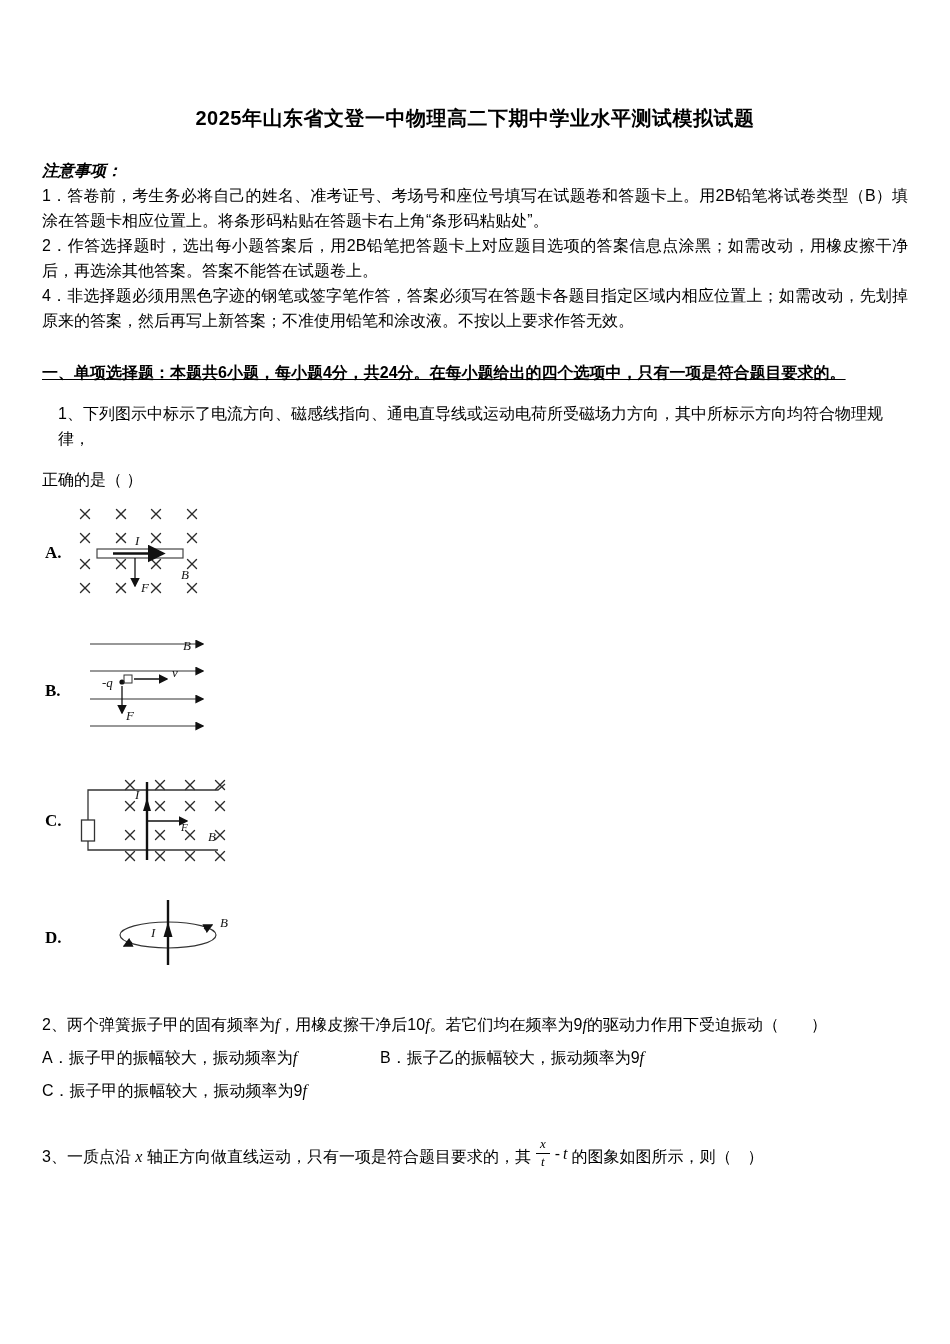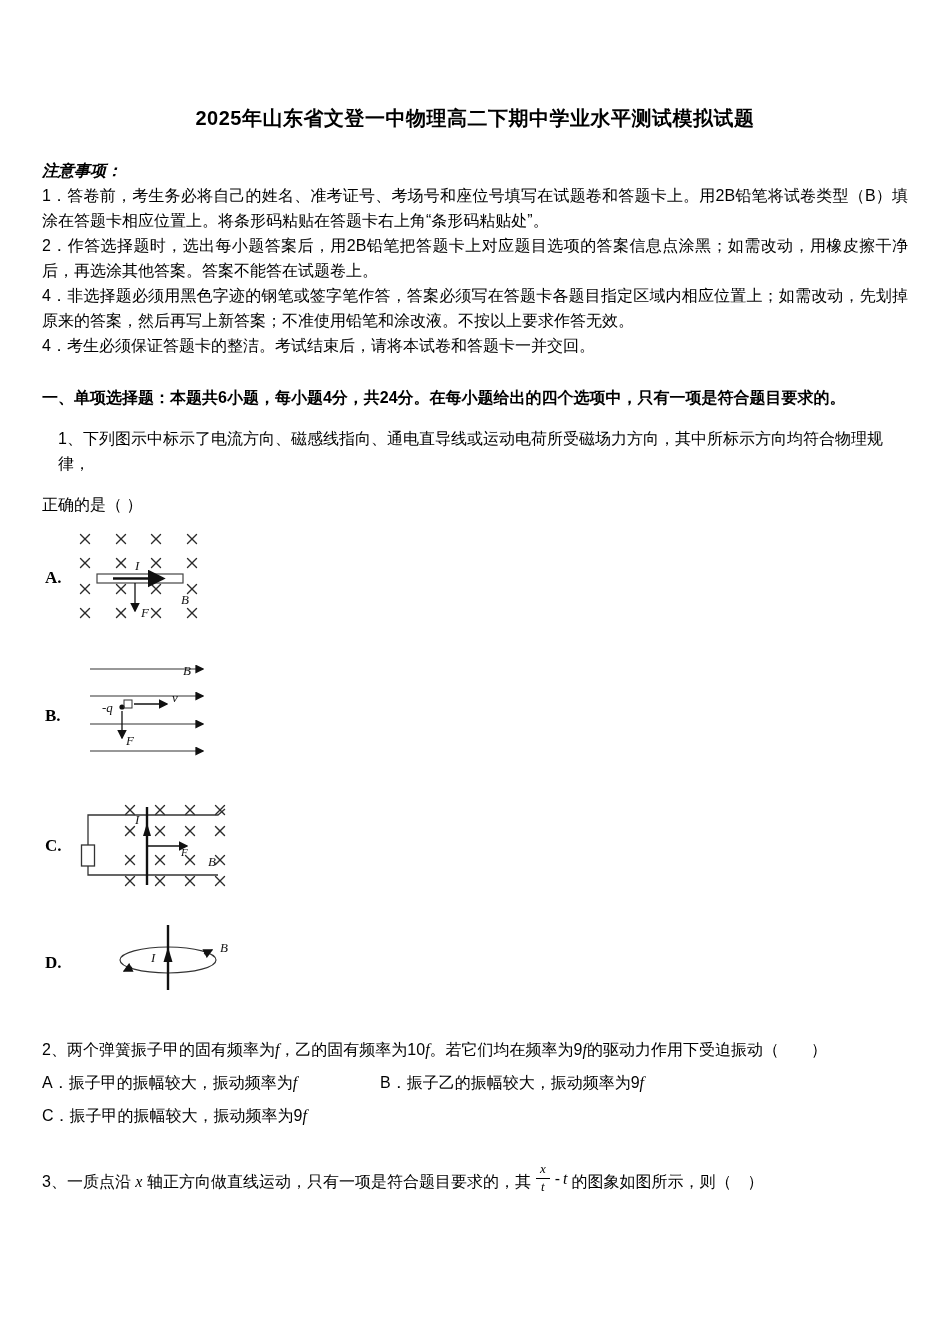--- a/index.html
+++ b/index.html
@@ -17,21 +17,21 @@
   .doc-title {
     text-align:center;
     font-size:20px;
     font-weight:700;
     line-height:28px;
     margin:0 0 26px 0;
     letter-spacing:0.5px;
   }
   .notice-heading { margin:0; line-height:25px; font-weight:600;font-style:italic; }
   p.body-par { margin:0; line-height:25px; text-align:justify; }
-  .section-heading { margin:27px 0 0 0; line-height:25px; font-weight:600; }
+  .section-heading { margin:27px 0 0 0; line-height:25px; font-weight:600;text-decoration:underline; }
   .q1-stem { margin:16px; line-height:25px; }
   .q1-stem2 { margin:8px 0 0 0; line-height:25px; }
 
   .diagrams { margin-top:6px; }
   .diag-row { display:flex; align-items:center; padding-left:3px; }
   .row-a { height:110px; margin-bottom:25px; }
   .row-b { height:115px; margin-bottom:20px; }
   .row-c { height:105px; margin-bottom:22px; }
   .row-d { height:85px;  margin-bottom:0; }
   .opt-letter {
@@ -75,21 +75,20 @@
 
 <div class="page">
 
   <h1 class="doc-title">2025年山东省文登一中物理高二下期中学业水平测试模拟试题</h1>
 
   <div>
     <p class="notice-heading body-par">注意事项：</p>
     <p class="body-par">1．答卷前，考生务必将自己的姓名、准考证号、考场号和座位号填写在试题卷和答题卡上。用2B铅笔将试卷类型（B）填涂在答题卡相应位置上。将条形码粘贴在答题卡右上角“条形码粘贴处”。</p>
     <p class="body-par">2．作答选择题时，选出每小题答案后，用2B铅笔把答题卡上对应题目选项的答案信息点涂黑；如需改动，用橡皮擦干净后，再选涂其他答案。答案不能答在试题卷上。</p>
     <p class="body-par">4．非选择题必须用黑色字迹的钢笔或签字笔作答，答案必须写在答题卡各题目指定区域内相应位置上；如需改动，先划掉原来的答案，然后再写上新答案；不准使用铅笔和涂改液。不按以上要求作答无效。</p>
-    <p class="body-par">4．考生必须保证答题卡的整洁。考试结束后，请将本试卷和答题卡一并交回。</p>
   </div>
 
   <p class="section-heading">一、单项选择题：本题共6小题，每小题4分，共24分。在每小题给出的四个选项中，只有一项是符合题目要求的。</p>
 
   <p class="q1-stem">1、下列图示中标示了电流方向、磁感线指向、通电直导线或运动电荷所受磁场力方向，其中所标示方向均符合物理规律，</p>
   <p class="q1-stem2">正确的是（ ）</p>
 
   <svg width="0" height="0" style="position:absolute" aria-hidden="true">
     <defs>
       <marker id="arr" viewBox="0 0 10 10" refX="8.5" refY="5" markerWidth="7.5" markerHeight="7.5" orient="auto">
@@ -222,21 +221,21 @@
         <line class="thin" x1="129" y1="34" x2="137" y2="30" marker-end="url(#arr)"></line>
         <line class="thin" x1="57" y1="47" x2="49" y2="51" marker-end="url(#arr)"></line>
         <text class="lbl" x="76" y="42">I</text>
         <text class="lbl" x="145" y="32">B</text>
       </svg>
     </div>
 
   </div>
 
   <div class="q2-block">
-    <p class="q2-stem"><span>2、两个弹簧振子甲的固有频率为</span><span class="it">f</span><span>，乙的固有频率为</span><span>10</span><span class="it">f</span><span>。若它们均在频率为</span><span>9</span><span class="it">f</span><span>的驱动力作用下受迫振动（　　）</span></p>
+    <p class="q2-stem"><span>2、两个弹簧振子甲的固有频率为</span><span class="it">f</span><span>，用橡皮擦干净后</span><span>10</span><span class="it">f</span><span>。若它们均在频率为</span><span>9</span><span class="it">f</span><span>的驱动力作用下受迫振动（　　）</span></p>
     <div class="opt-row">
       <span class="opt-a"><span>A．振子甲的振幅较大，振动频率为</span><span class="it">f</span></span>
       <span class="opt-b"><span>B．振子乙的振幅较大，振动频率为</span><span>9</span><span class="it">f</span></span>
     </div>
     <div class="opt-row">
       <span class="opt-c"><span>C．振子甲的振幅较大，振动频率为9</span><span class="it">f</span></span>
     </div>
   </div>
 
   <div class="q3-block">

